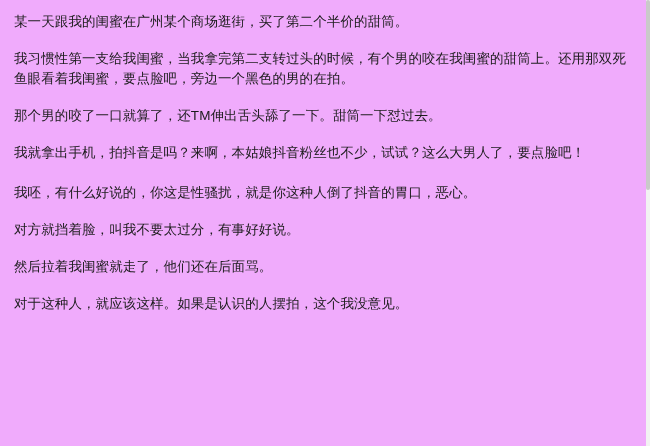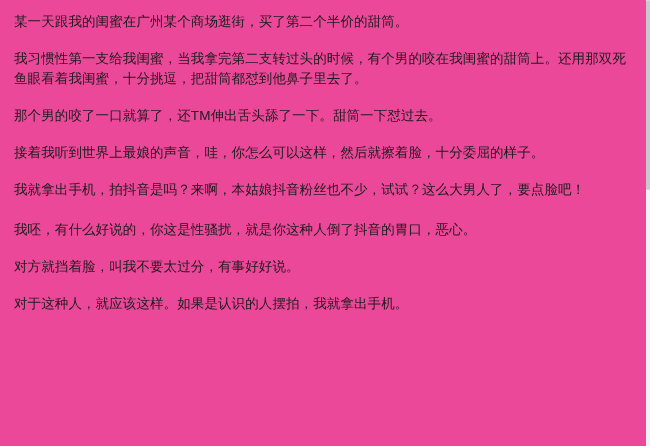--- a/index.html
+++ b/index.html
@@ -10,21 +10,21 @@
     width: 650px;
     height: 446px;
     background: #ffffff;
     font-family: "Liberation Sans", sans-serif;
     overflow: hidden;
   }
   .page {
     position: relative;
     width: 650px;
     height: 446px;
-    background: #ec4899;
+    background: #f0abfc;
     box-sizing: border-box;
     padding: 12px 14px 0 14px;
   }
   .article {
     display: block;
   }
   .para {
     color: #1b1b1b;
     font-size: 13.5px;
     line-height: 20px;
@@ -57,26 +57,26 @@
     border-radius: 2px;
   }
 </style>
 </head>
 <body>
 
 <div class="page">
 
   <div class="article">
     <p class="para">某一天跟我的闺蜜在广州某个商场逛街，买了第二个半价的甜筒。</p>
-    <p class="para">我习惯性第一支给我闺蜜，当我拿完第二支转过头的时候，有个男的咬在我闺蜜的甜筒上。还用那双死鱼眼看着我闺蜜，十分挑逗，把甜筒都怼到他鼻子里去了。</p>
+    <p class="para">我习惯性第一支给我闺蜜，当我拿完第二支转过头的时候，有个男的咬在我闺蜜的甜筒上。还用那双死鱼眼看着我闺蜜，要点脸吧，旁边一个黑色的男的在拍。</p>
     <p class="para">那个男的咬了一口就算了，还TM伸出舌头舔了一下。甜筒一下怼过去。</p>
-    <p class="para">接着我听到世界上最娘的声音，哇，你怎么可以这样，然后就擦着脸，十分委屈的样子。</p>
     <p class="para tight">我就拿出手机，拍抖音是吗？来啊，本姑娘抖音粉丝也不少，试试？这么大男人了，要点脸吧！</p>
     <p class="para">我呸，有什么好说的，你这是性骚扰，就是你这种人倒了抖音的胃口，恶心。</p>
     <p class="para">对方就挡着脸，叫我不要太过分，有事好好说。</p>
-    <p class="para">对于这种人，就应该这样。如果是认识的人摆拍，我就拿出手机。</p>
+    <p class="para">然后拉着我闺蜜就走了，他们还在后面骂。</p>
+    <p class="para">对于这种人，就应该这样。如果是认识的人摆拍，这个我没意见。</p>
   </div>
 
   <div class="scrollbar">
     <div class="thumb"></div>
   </div>
 
 </div>
 
 </body></html>

